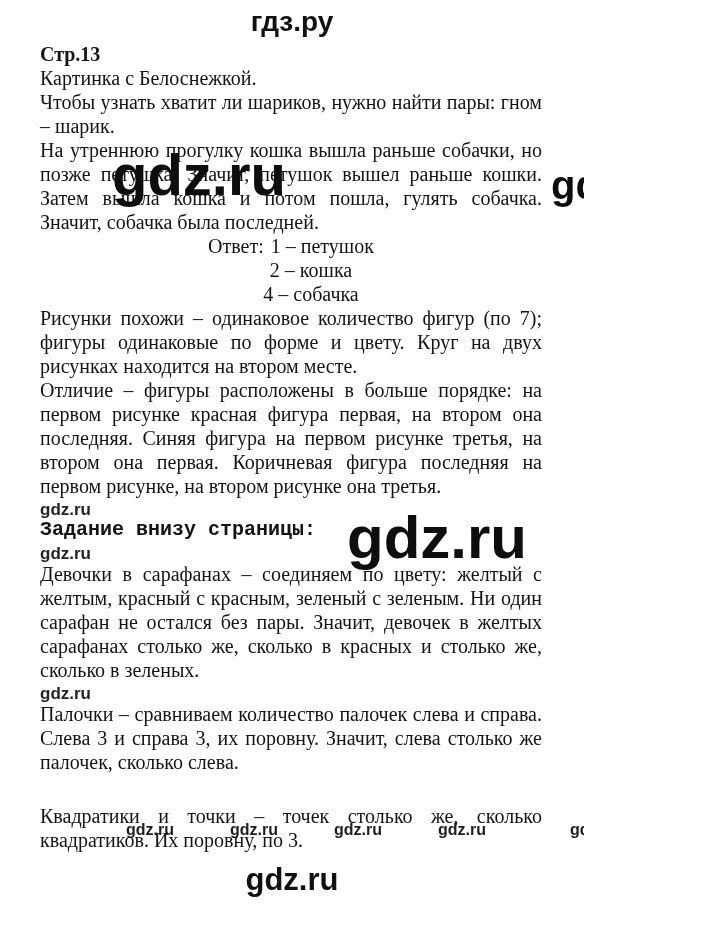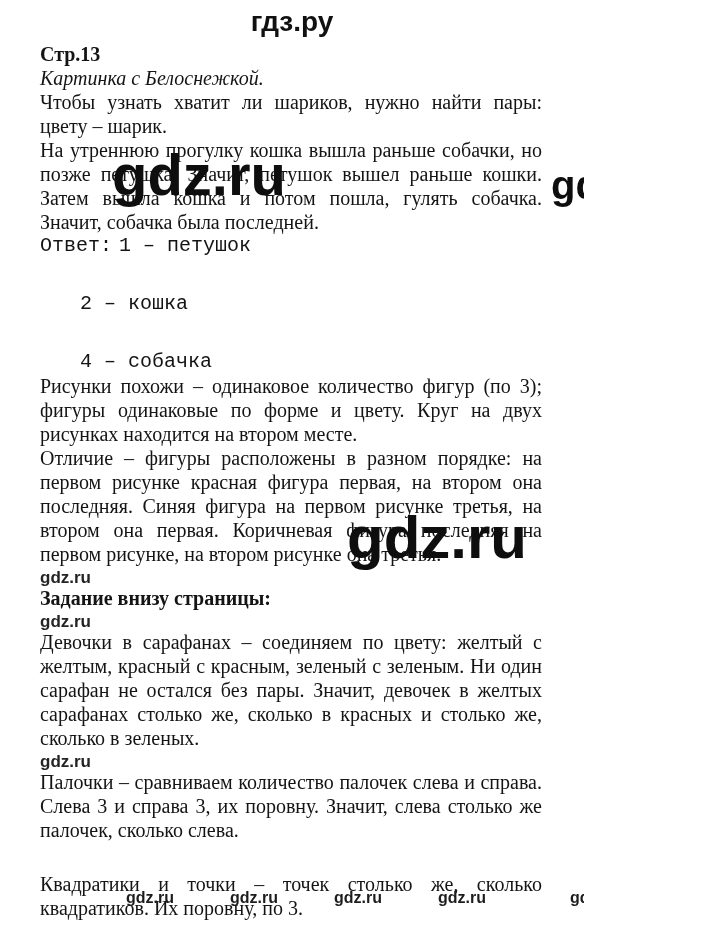--- a/index.html
+++ b/index.html
@@ -20,27 +20,27 @@
     color:#111;
   }
   .content{
     margin:6px 42px 0 40px;
     font-size:20px;
     line-height:24px;
     text-align:justify;
   }
   .content p{margin:0;}
   .bold{font-weight:bold;font-family:Liberation Serif, serif;}
-  .italic{font-style:italic;}
+  .italic{}
   .gap-walk{margin-top:20px;}
   .heading{font-weight:bold;margin-top:12px !important;}
-  .heading-flush{font-weight:bold;margin-top:0 !important;}
-  .answer-row{text-align:left;font-family:Liberation Mono, monospace;}
+  .heading-flush{font-weight:bold;margin-top:0 !important;font-family:Liberation Mono, monospace;}
+  .answer-row{text-align:center;}
   .answer-row .answer-item{margin-left:7px;}
-  .answer-row.indent{padding-left:40px;margin-top:34px;}
+  .answer-row.indent{padding-left:40px;}
   .wm-inline{
     font-family:"Liberation Sans", sans-serif;
     font-weight:bold;
     font-size:17px;line-height:17px;
     color:#242424;
     margin-top:3px;
     text-align:left;
   }
   .wm-large{
     position:absolute;
@@ -80,34 +80,34 @@
 <body>
 
 <div class="page">
 
   <div class="top-logo">гдз.ру</div>
 
   <div class="content">
 
     <p class="bold">Стр.13</p>
     <p class="italic">Картинка с Белоснежкой.</p>
-    <p>Чтобы узнать хватит ли шариков, нужно найти пары: цвету – шарик.</p>
+    <p>Чтобы узнать хватит ли шариков, нужно найти пары: гном – шарик.</p>
 
     <p class="gap-walk">На утреннюю прогулку кошка вышла раньше собачки, но позже петушка. Значит, петушок вышел раньше кошки. Затем вышла кошка и потом пошла, гулять собачка. Значит, собачка была последней.</p>
 
     <div>
       <div class="answer-row">
         <span>Ответ:</span><span class="answer-item">1 – петушок</span>
       </div>
       <div class="answer-row indent">2 – кошка</div>
       <div class="answer-row indent">4 – собачка</div>
     </div>
 
-    <p>Рисунки похожи – одинаковое количество фигур (по 3); фигуры одинаковые по форме и цвету. Круг на двух рисунках находится на втором месте.</p>
-    <p>Отличие – фигуры расположены в разном порядке: на первом рисунке красная фигура первая, на втором она последняя. Синяя фигура на первом рисунке третья, на втором она первая. Коричневая фигура последняя на первом рисунке, на втором рисунке она третья.</p>
+    <p>Рисунки похожи – одинаковое количество фигур (по 7); фигуры одинаковые по форме и цвету. Круг на двух рисунках находится на втором месте.</p>
+    <p>Отличие – фигуры расположены в больше порядке: на первом рисунке красная фигура первая, на втором она последняя. Синяя фигура на первом рисунке третья, на втором она первая. Коричневая фигура последняя на первом рисунке, на втором рисунке она третья.</p>
 
     <div class="wm-inline">gdz.ru</div>
     <p class="heading-flush">Задание внизу страницы:</p>
 
     <div class="wm-inline">gdz.ru</div>
     <p>Девочки в сарафанах – соединяем по цвету: желтый с желтым, красный с красным, зеленый с зеленым. Ни один сарафан не остался без пары. Значит, девочек в желтых сарафанах столько же, сколько в красных и столько же, сколько в зеленых.</p>
 
     <div class="wm-inline">gdz.ru</div>
     <p>Палочки – сравниваем количество палочек слева и справа. Слева 3 и справа 3, их поровну. Значит, слева столько же палочек, сколько слева.</p>
 

